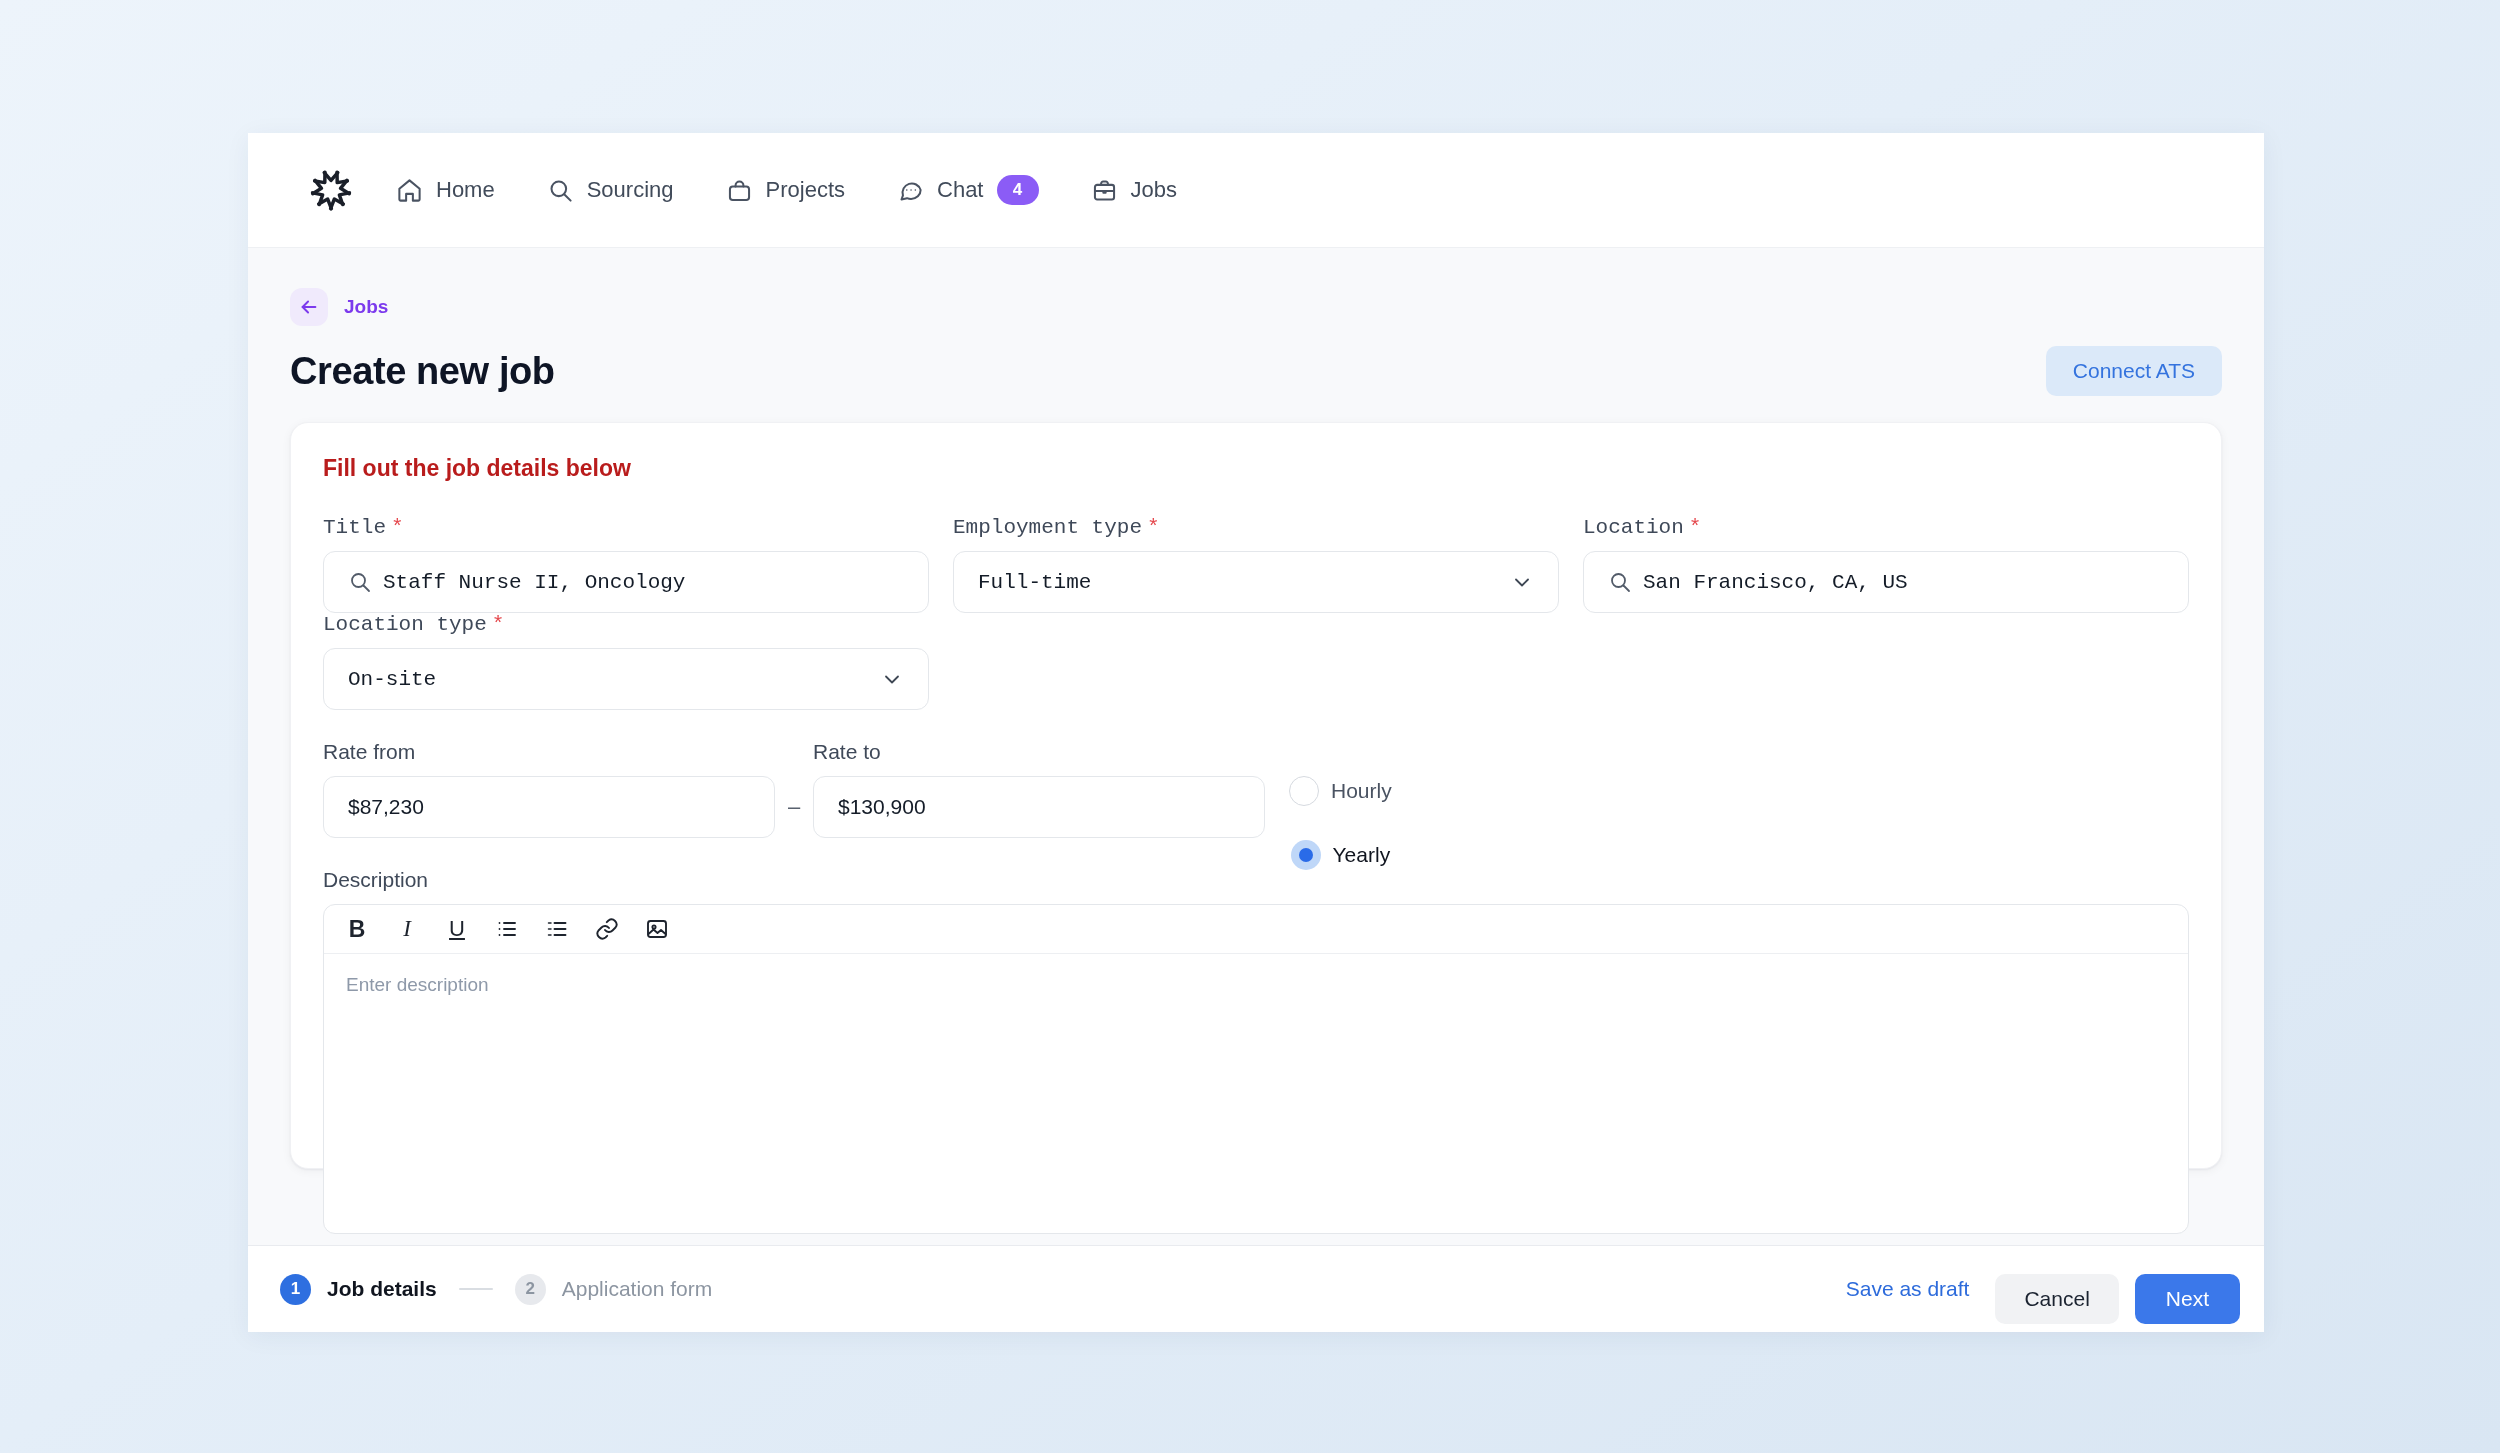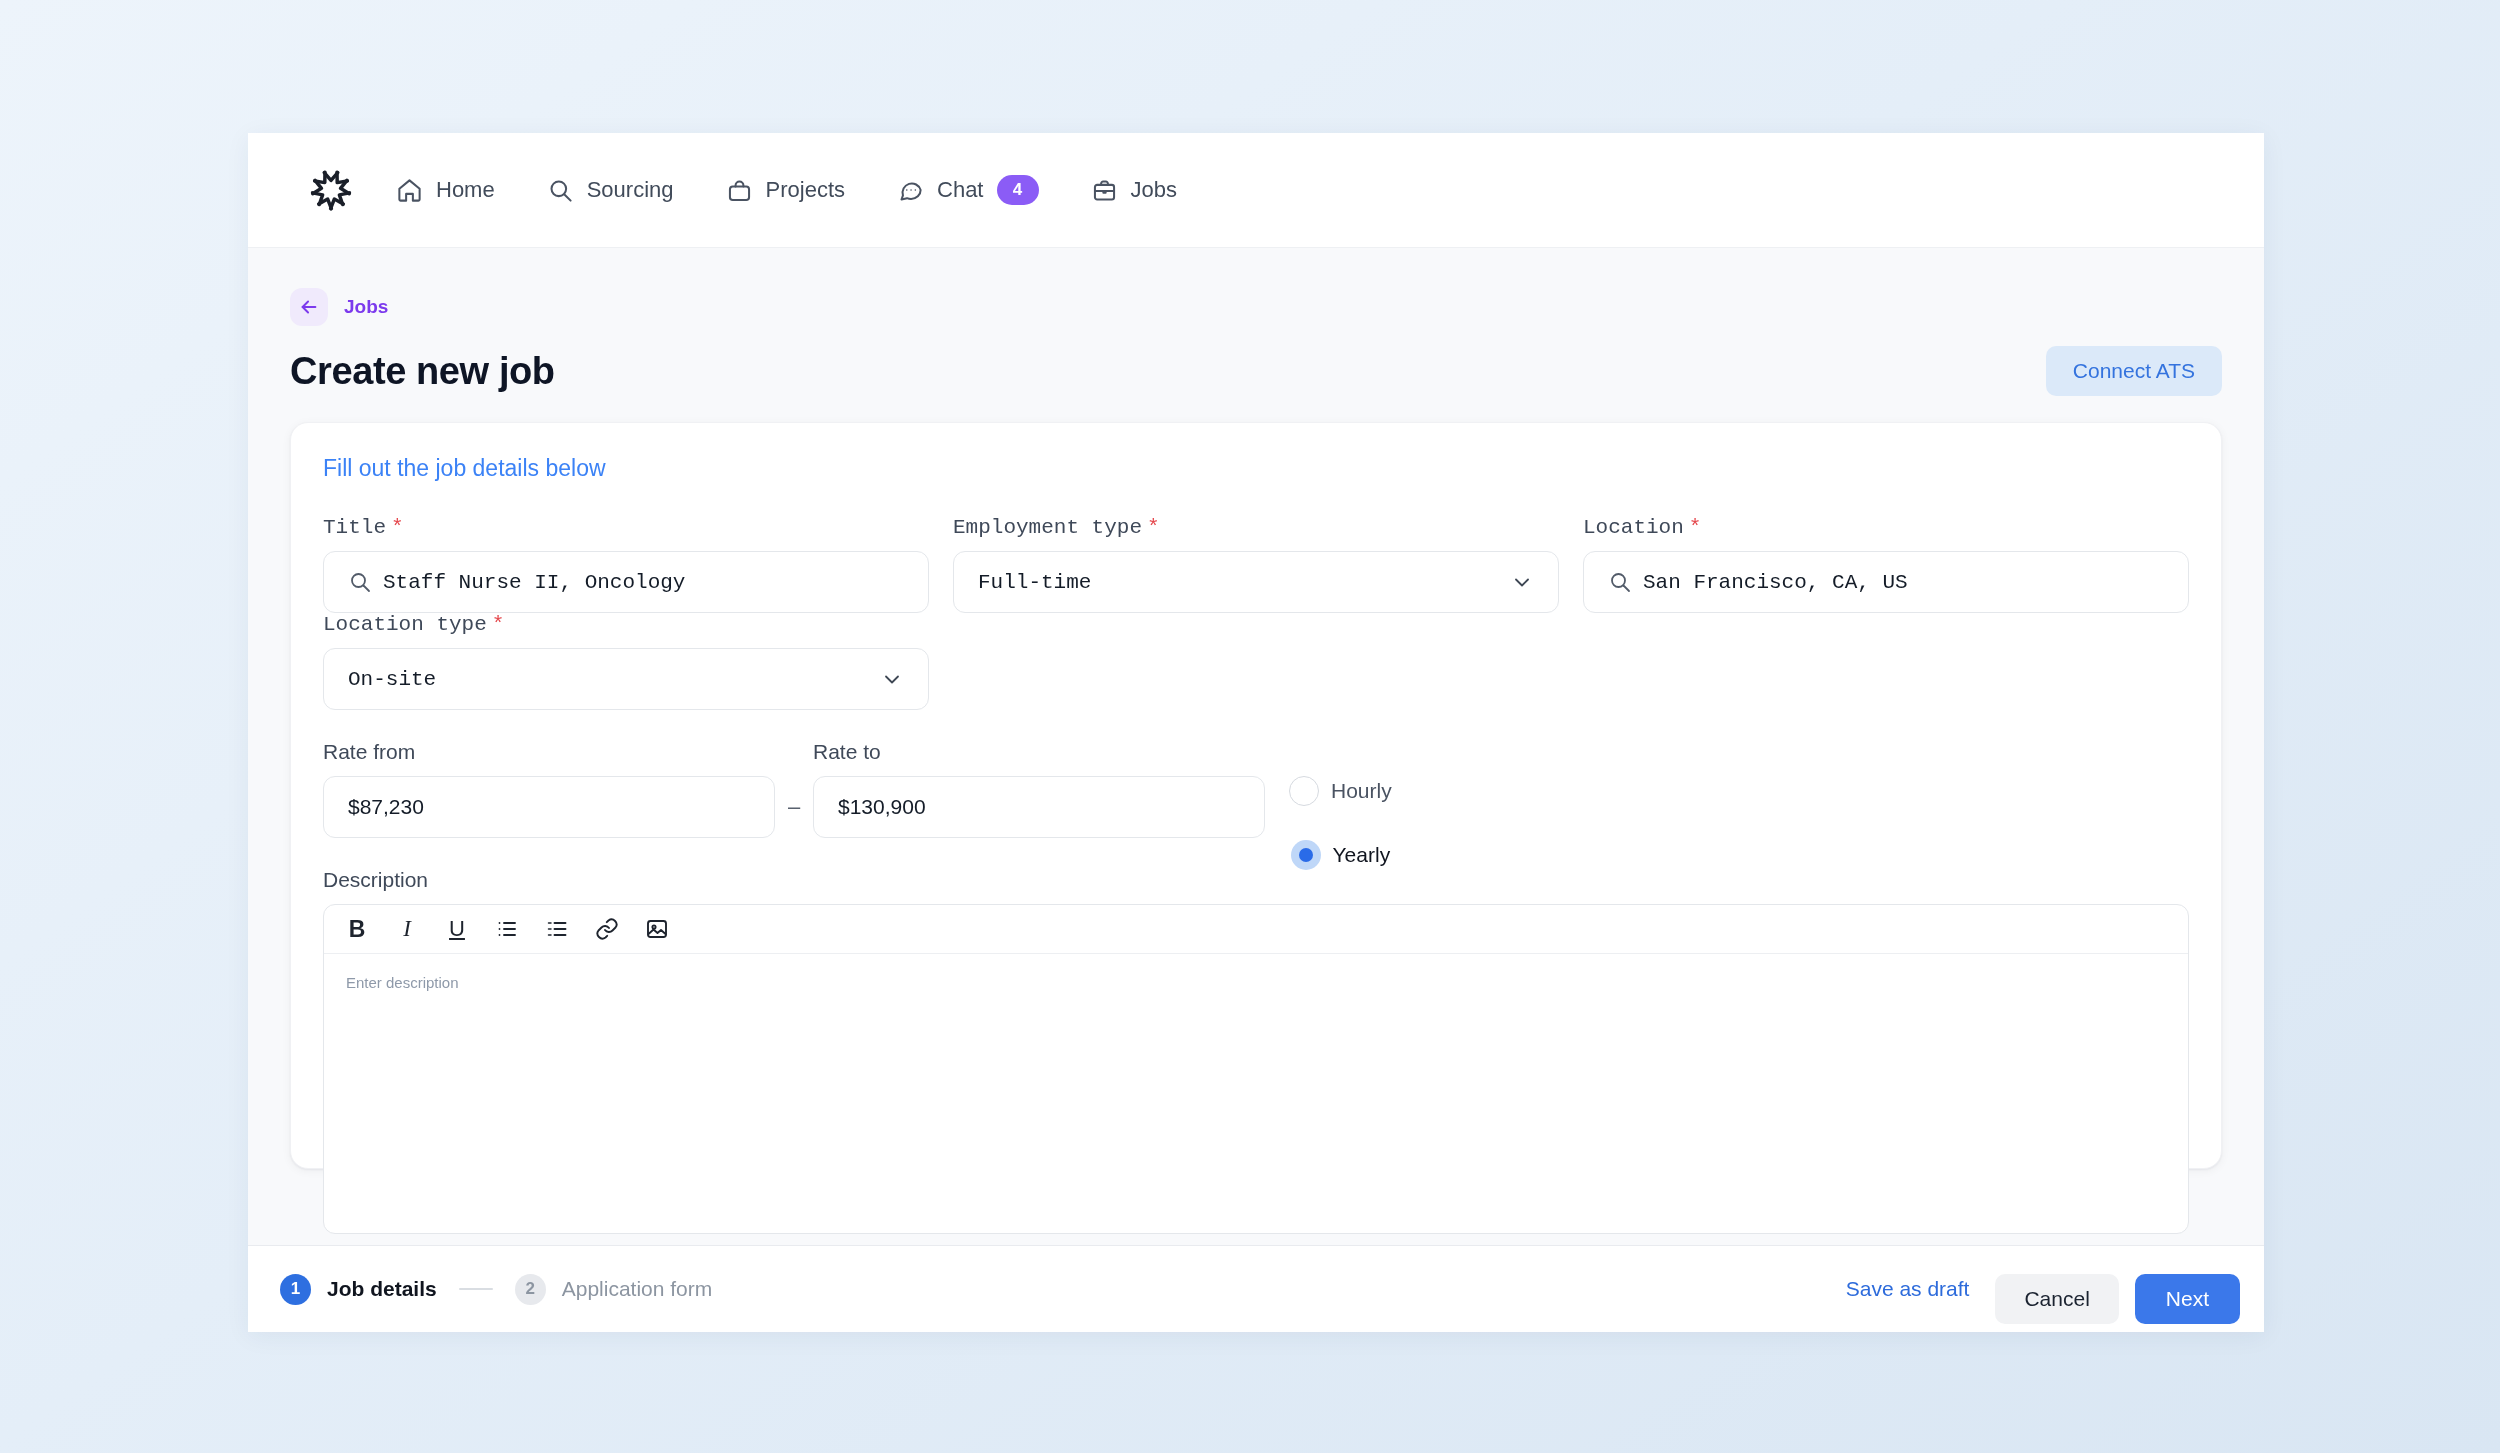--- a/index.html
+++ b/index.html
@@ -35,21 +35,21 @@
   .title-row { margin-top:20px; display:flex; align-items:center; }
   h1.page-title { font-size:38px; font-weight:700; color:#0e1525; letter-spacing:-.4px; }
   .connect-ats { margin-left:auto; height:50px; padding:0 27px; border:none; border-radius:10px;
     background:#dbe9f9; color:#3473de; font-size:21px; font-weight:500; cursor:pointer;
     font-family:inherit; }
 
   
   .card { margin-top:26px; background:#fff; border:1px solid #f0f1f4; border-radius:18px;
     box-shadow:0 1px 2px rgba(23,26,31,.05), 0 2px 10px rgba(23,26,31,.05);
     padding:32px 32px 34px; height:747px; }
-  .card-heading { font-size:23px; font-weight:400; color:#3b82f6; }
+  .card-heading { font-size:23px; font-weight:700; color:#b91c1c; }
 
   .grid4 { margin-top:34px; display:grid; grid-template-columns:repeat(3,1fr); column-gap:24px;font-family:Liberation Mono, monospace; }
   .field-label { display:flex; gap:5px; font-size:21px; color:#3f4959; margin-bottom:12px; }
   .req { color:#e5484d; }
 
   .input, .select-box { height:62px; border:1.5px solid #e4e7eb; border-radius:12px; background:#fff;
     display:flex; align-items:center; padding:0 24px; gap:11px; }
   .input input { border:none; outline:none; flex:1; font-size:21px; color:#141c28;
     font-family:inherit; background:transparent; min-width:0; }
   .select-box { justify-content:space-between; cursor:pointer; }
@@ -72,21 +72,21 @@
   
   .desc-block { margin-top:30px; }
   .editor { border:1.5px solid #e4e7eb; border-radius:12px; background:#fff; height:330px;
     display:flex; flex-direction:column; overflow:hidden; }
   .toolbar { display:flex; align-items:center; gap:24px; padding:11px 20px; border-bottom:1px solid #edeff2; }
   .tb-btn { display:flex; align-items:center; justify-content:center; width:26px; height:26px;
     color:#1e242e; cursor:pointer; background:none; border:none; font-family:inherit; }
   .tb-bold { font-size:23px; font-weight:800; }
   .tb-italic { font-size:23px; font-style:italic; font-family:"Liberation Serif",serif; }
   .tb-underline { font-size:22px; text-decoration:underline; }
-  .editor-area { flex:1; padding:20px 22px; font-size:15px; color:#8e99a9; cursor:text; }
+  .editor-area { flex:1; padding:20px 22px; font-size:19px; color:#8e99a9; cursor:text; }
 
   
   .footer { flex:0 0 87px; background:#fff; border-top:1px solid #e9ebef;
     display:flex; align-items:center; padding:0 24px 0 32px; }
   .steps { display:flex; align-items:center; gap:22px; }
   .step { display:flex; align-items:center; gap:16px; }
   .step-circle { width:31px; height:31px; border-radius:50%; font-size:17px; font-weight:600;
     display:flex; align-items:center; justify-content:center; }
   .step.active .step-circle { background:#2e6fe0; color:#fff; }
   .step.active .step-label { color:#10151f; font-weight:700; }

